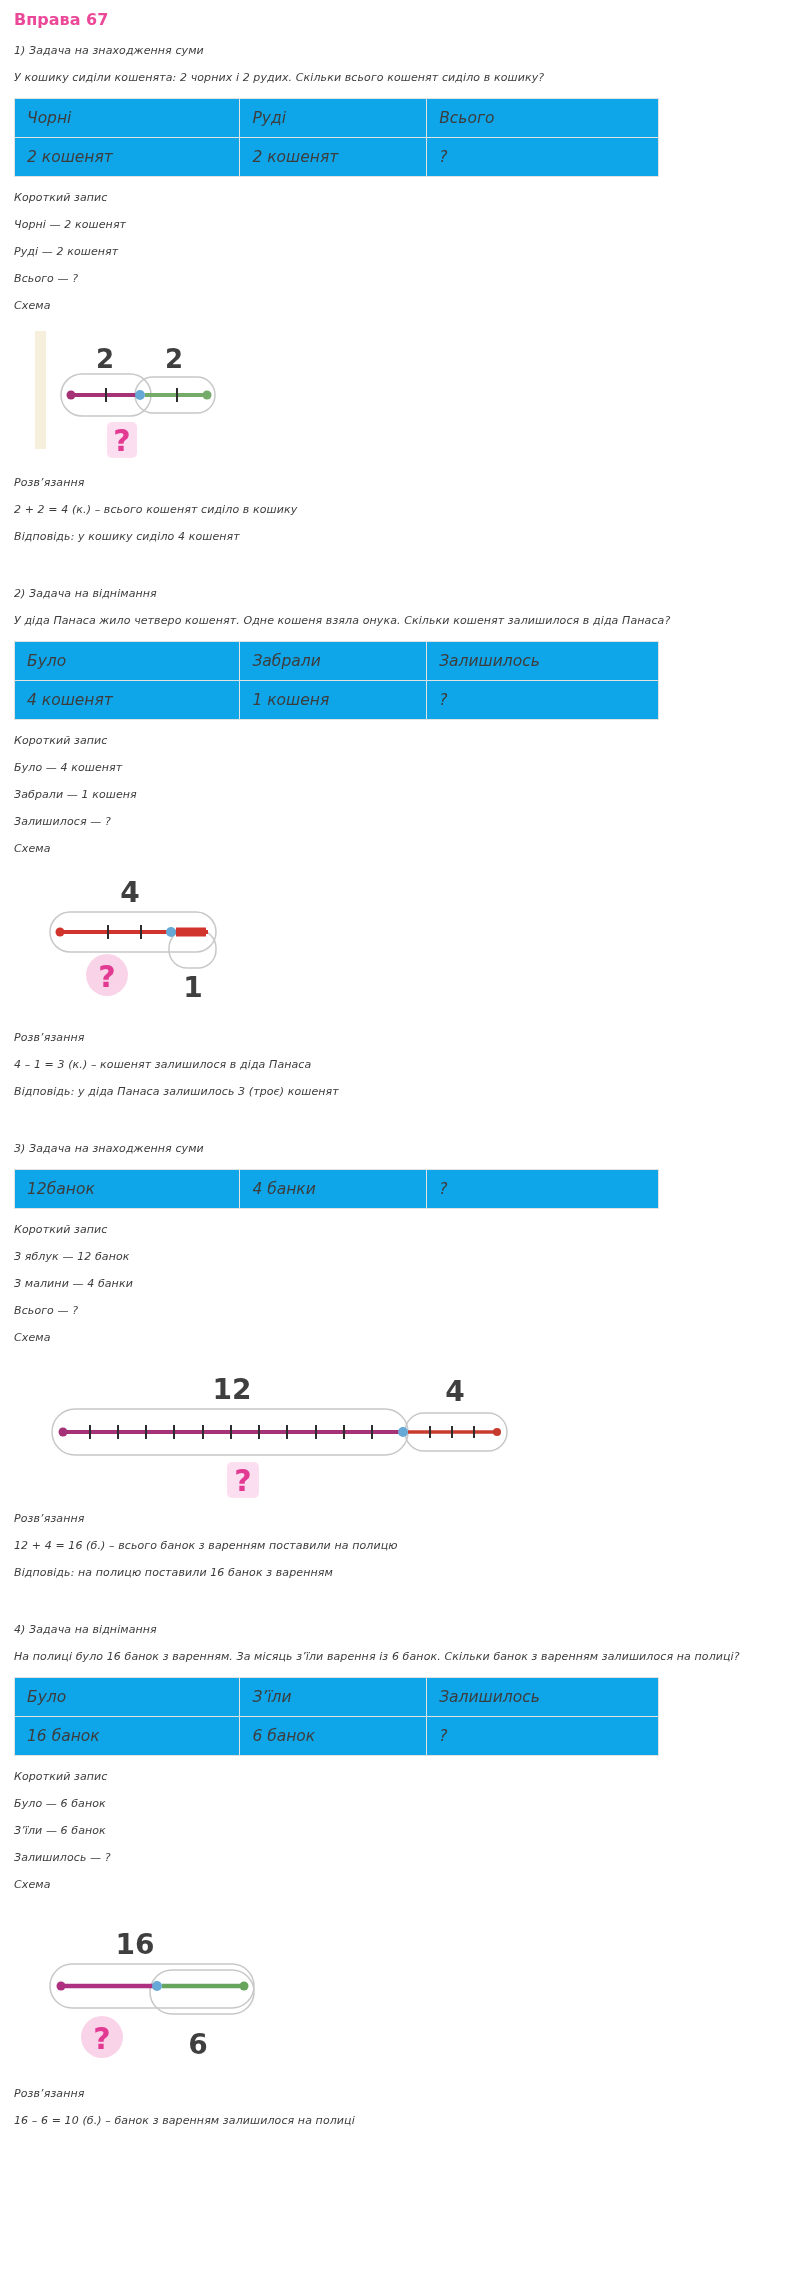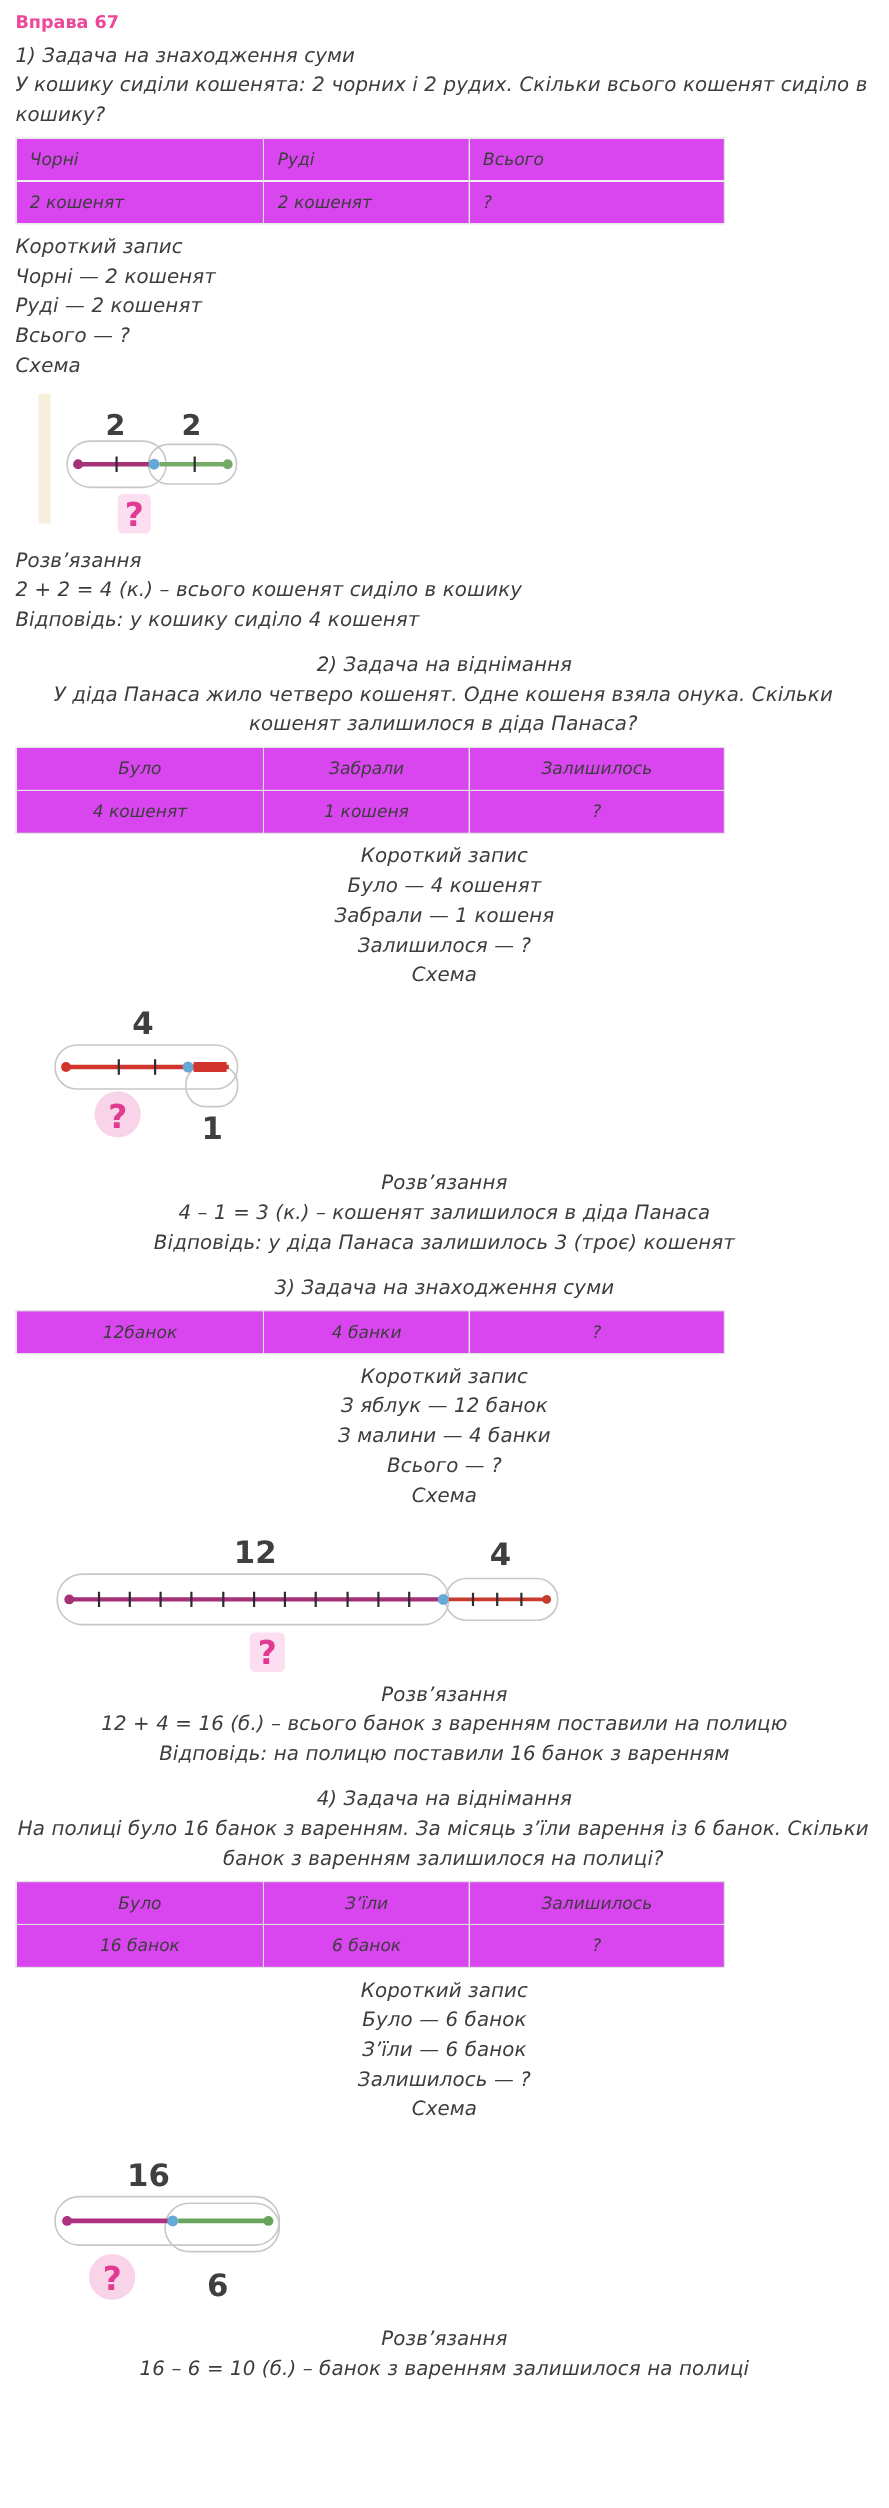--- a/index.html
+++ b/index.html
@@ -8,37 +8,37 @@
     font-family:"DejaVu Sans",sans-serif;
     color:#3d3d3d;
     -webkit-font-smoothing:antialiased;
   }
   .page{padding:8px 14px 40px 14px;box-sizing:border-box;}
   .hw{font-style:italic;}
   .page-title{
     font-size:16px;font-weight:bold;
     margin:2px 0 8px 0;color:#ec4899;
   }
-  .line{font-size:18px;line-height:27px;letter-spacing:.1px;}
+  .line{font-size:11px;line-height:27px;letter-spacing:.1px;}
   .problem{max-width:778px;}
   .task{margin-top:0;}
-  .task + .task{margin-top:14px;text-align:center;}
+  .task + .task{margin-top:30px;}
   table.data-table{
     border-collapse:collapse;
     width:645px;
     margin:7px 0 7px 0;
     table-layout:fixed;
   }
   table.data-table td{
     border:1px solid #e2e2e2;
     padding:10px 12px;
     font-size:15.5px;
     font-style:italic;
     color:#3d3d3d;
-    background:#d946ef;
+    background:#0ea5e9;
     overflow:hidden;white-space:nowrap;
   }
   table.data-table col.c1{width:35%;}
   table.data-table col.c2{width:29%;}
   table.data-table col.c3{width:36%;}
   svg.schema{display:block;margin:8px 0 4px 8px;}
   .pill{fill:none;stroke:#c8c8c8;stroke-width:1.5;}
   .tick{stroke:#2d2d2d;stroke-width:2;}
   .num{font-family:"DejaVu Sans",sans-serif;font-size:26px;font-weight:bold;fill:#3f3f3f;text-anchor:middle;}
   .num-lg{font-family:"DejaVu Sans",sans-serif;font-size:28px;font-weight:bold;fill:#3f3f3f;text-anchor:middle;}

